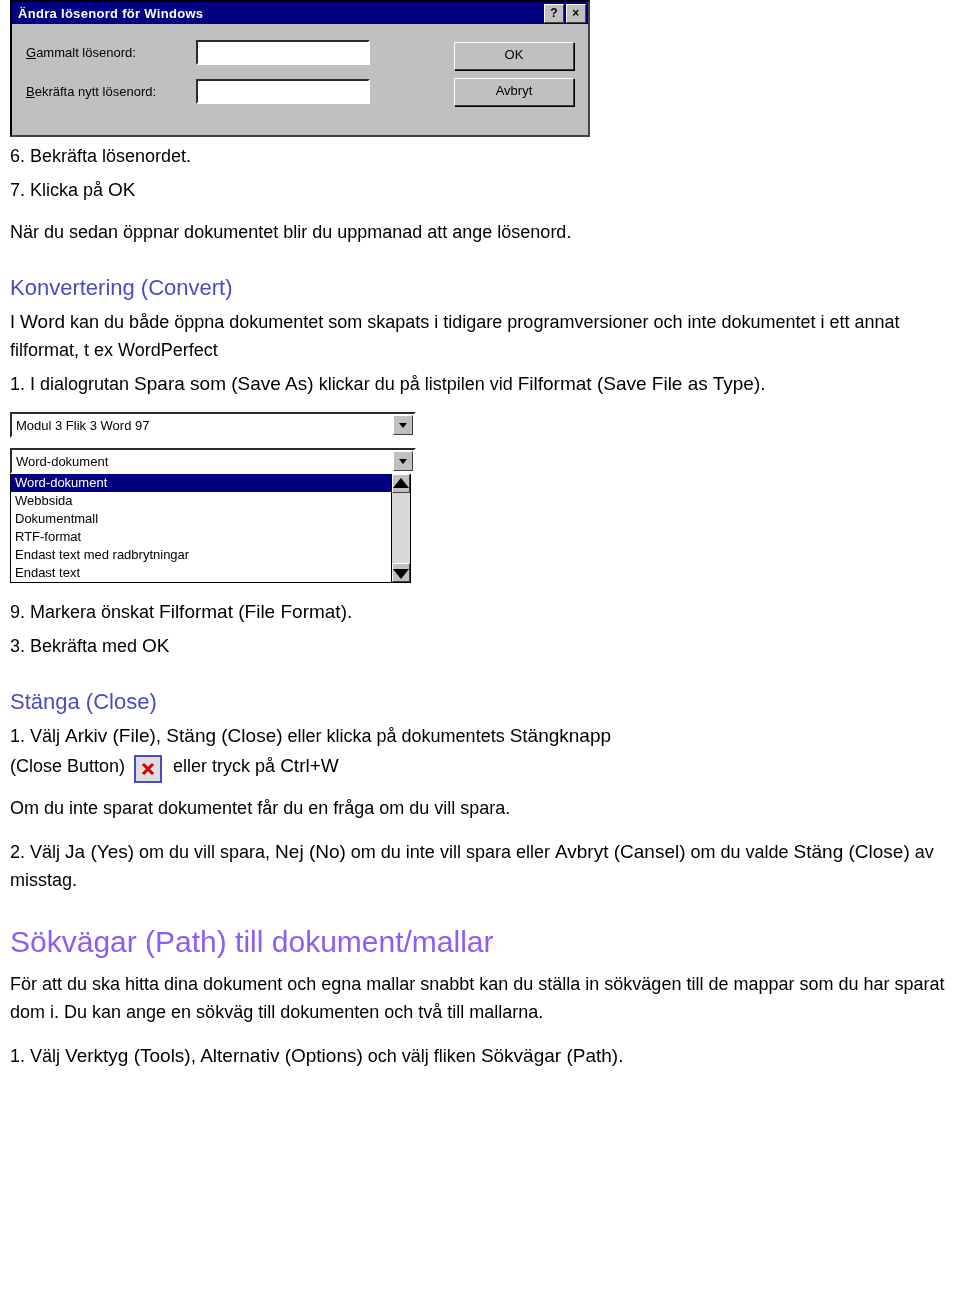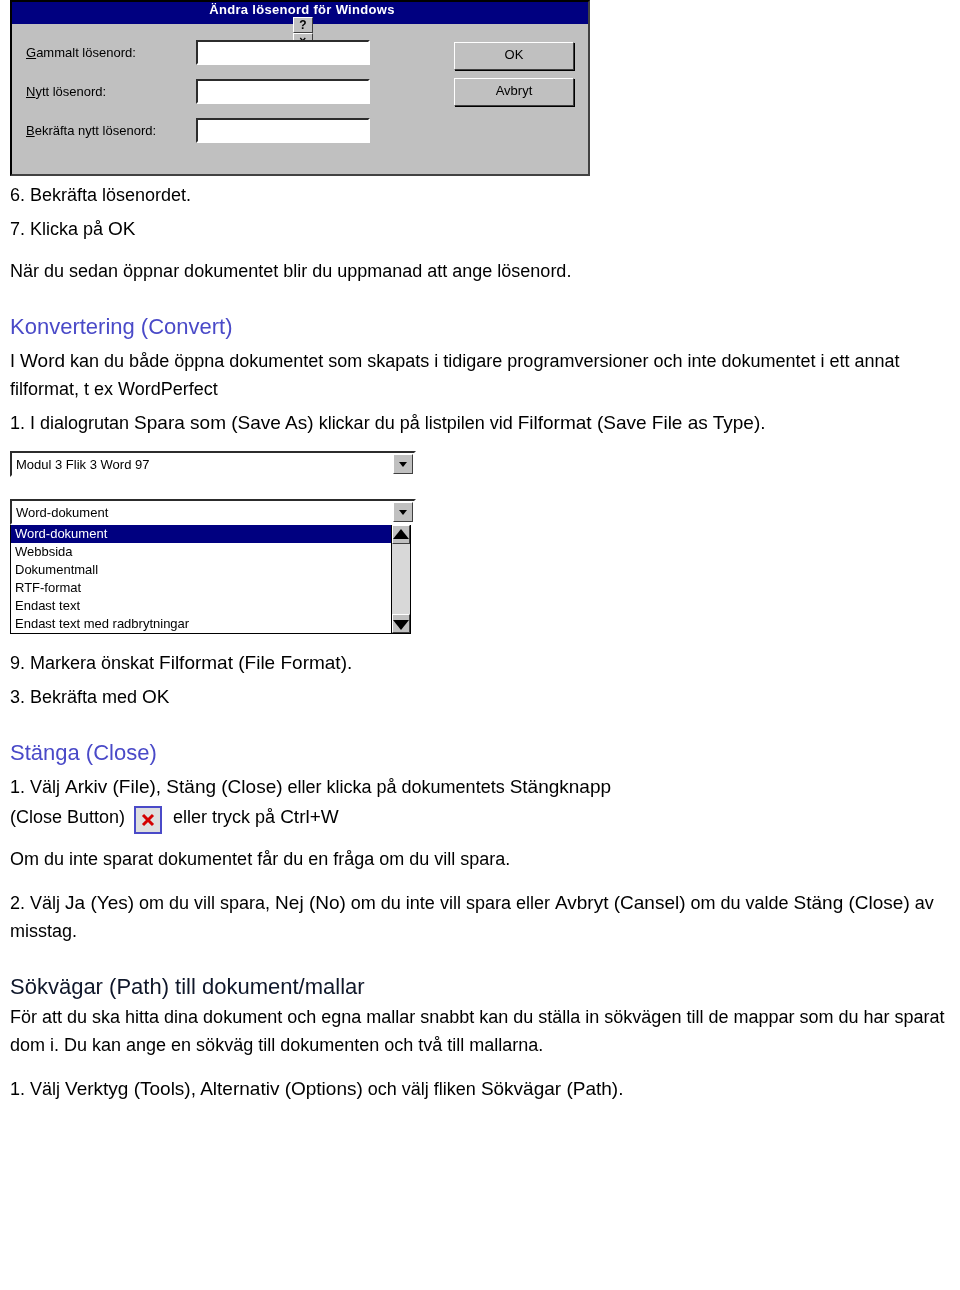--- a/index.html
+++ b/index.html
@@ -26,21 +26,20 @@
   }
   .titlebar {
     background: #000080;
     color: #fff;
     height: 22px;
     display: flex;
     align-items: center;
     padding: 0 2px 0 6px;
     font-weight: bold;
     letter-spacing: .3px;
-    flex-direction: column;
   }
   .titlebar .title-text { flex: 1; }
   .titlebar .tb-btn {
     width: 18px; height: 17px;
     background: #c0c0c0;
     border: 1px solid #fff;
     border-right-color:#404040; border-bottom-color:#404040;
     margin-left: 2px;
     display:flex;align-items:center;justify-content:center;
     font-family: "Arial", sans-serif;
@@ -78,42 +77,41 @@
   
   .doc p { margin: 0 0 4px 0; line-height: 1.55; }
   .doc .spacer { height: 10px; }
   .doc .heading-blue {
     color: #4a4ac8;
     font-size: 22px;
     margin-top: 24px;
     margin-bottom: 2px;
   }
   .doc .heading-big-blue {
-    color: #0f172a;
-    font-size: 22px;
+    color: #8b5cf6;
+    font-size: 30px;
     margin-top: 24px;
-    margin-bottom: 0;
+    margin-bottom: 6px;
   }
   .accent { font-size: 19px; }
   
   .combo-block {
     margin: 14px 0 14px 0;
     font-family: "MS Sans Serif", Tahoma, Arial, sans-serif;
     font-size: 13px;
     color:#000;
   }
   .combo {
     width: 398px;
     border: 2px inset #808080;
     border-right-color:#fff;border-bottom-color:#fff;
     background:#fff;
     height: 22px;
     display:flex; align-items:center; padding-left:4px;
     position:relative;
-    margin-top:12px;
   }
   .combo .arrow-btn {
     position:absolute; right:1px; top:1px;
     width:18px; height:18px;
     background:#c0c0c0;
     border:1px solid #fff;
     border-right-color:#404040;border-bottom-color:#404040;
     display:flex;align-items:center;justify-content:center;
   }
   .combo .arrow-btn svg{width:8px;height:8px;}
@@ -164,24 +162,20 @@
       <span class="title-text">Ändra lösenord för Windows</span>
       <span class="tb-btn">?</span>
       <span class="tb-btn">×</span>
     </div>
     <div class="dlg-body">
       <div class="dlg-left">
         <div class="dlg-row">
           <label><span class="underline">G</span><span>ammalt lösenord:</span></label>
           <div class="dlg-input"></div>
         </div>
-        <div class="dlg-row">
-          <label><span class="underline">N</span><span>ytt lösenord:</span></label>
-          <div class="dlg-input"></div>
-        </div>
         <div class="dlg-row" style="margin-bottom:17px">
           <label><span class="underline">B</span><span>ekräfta nytt lösenord:</span></label>
           <div class="dlg-input"></div>
         </div>
       </div>
       <div class="dlg-right">
         <div class="win95-btn">OK</div>
         <div class="win95-btn">Avbryt</div>
       </div>
     </div>
@@ -220,22 +214,22 @@
               <path d="M0 2 L8 2 L4 7 Z" fill="#000"></path>
             </svg>
         </span>
       </div>
       <div class="scrollbar-outer">
         <div class="combo-list">
           <div class="item selected">Word-dokument</div>
           <div class="item">Webbsida</div>
           <div class="item">Dokumentmall</div>
           <div class="item">RTF-format</div>
+          <div class="item">Endast text med radbrytningar</div>
           <div class="item">Endast text</div>
-          <div class="item">Endast text med radbrytningar</div>
         </div>
         <div class="vscroll">
           <div class="sbtn">
               <svg viewBox="0 0 8 8">
                 <path d="M0 6 L8 6 L4 1 Z" fill="#000"></path>
               </svg>
             </div>
           <div class="track"></div>
           <div class="sbtn">
               <svg viewBox="0 0 8 8">

